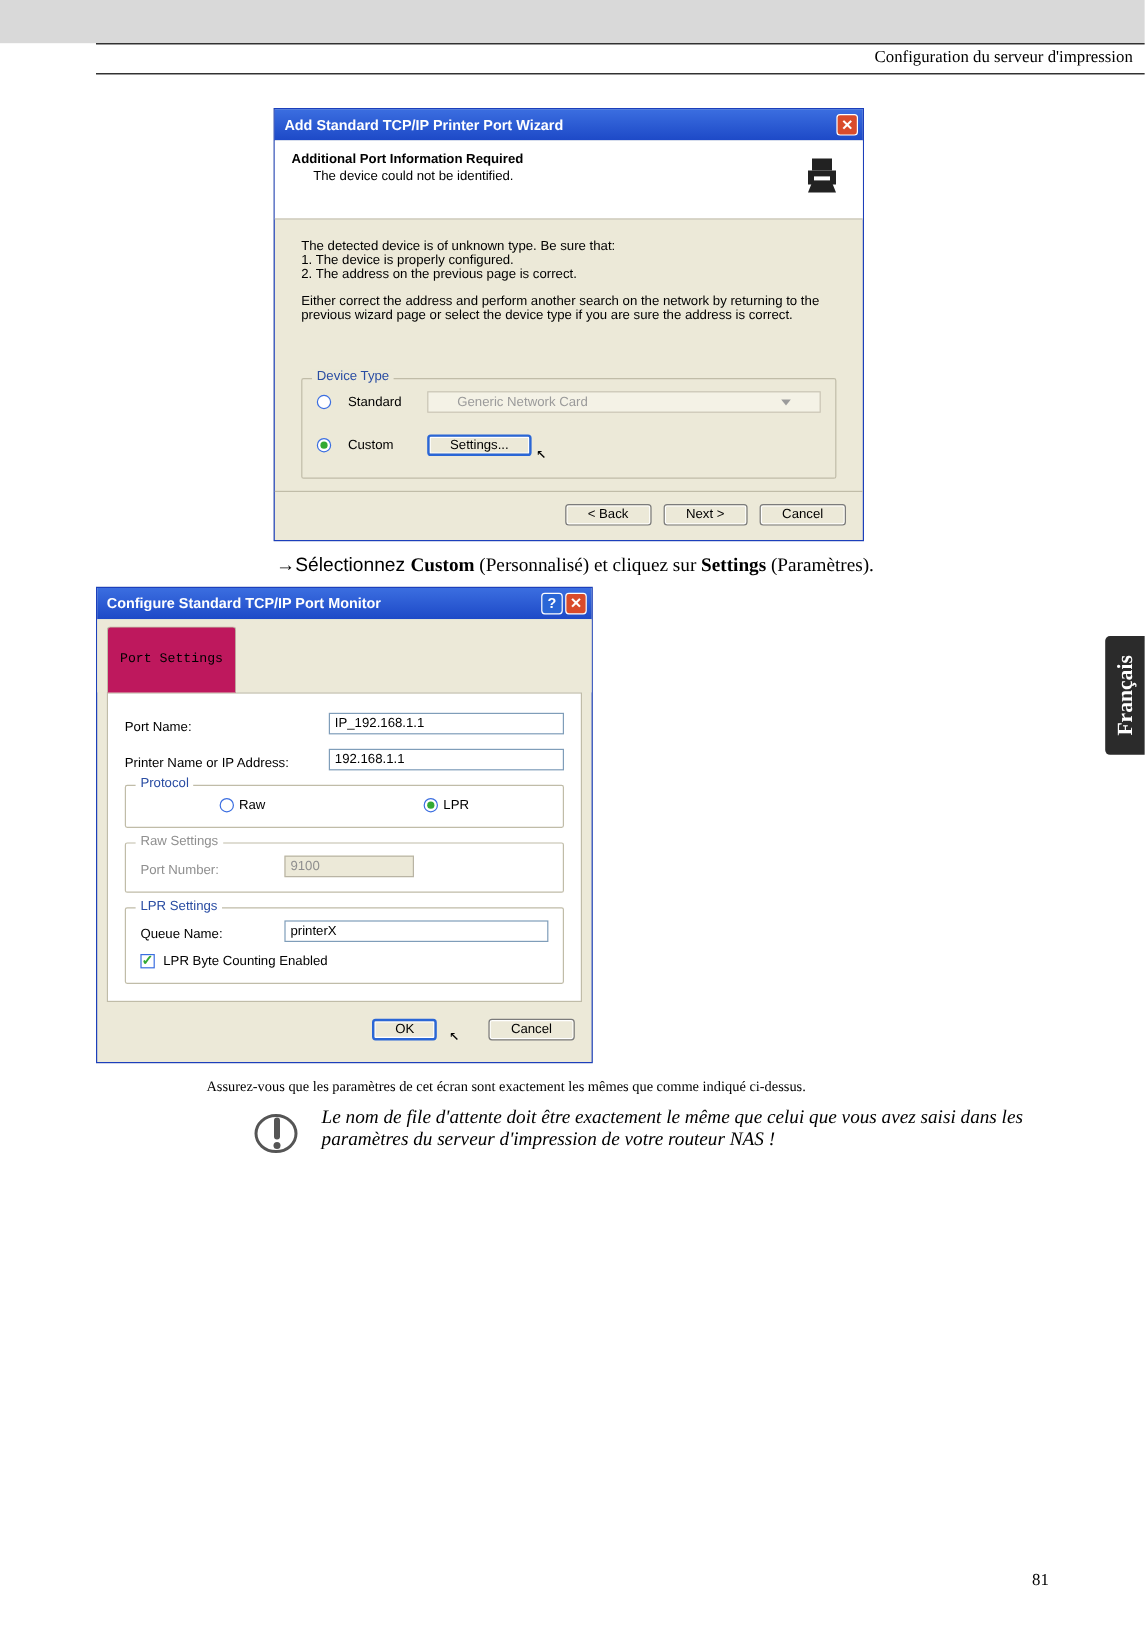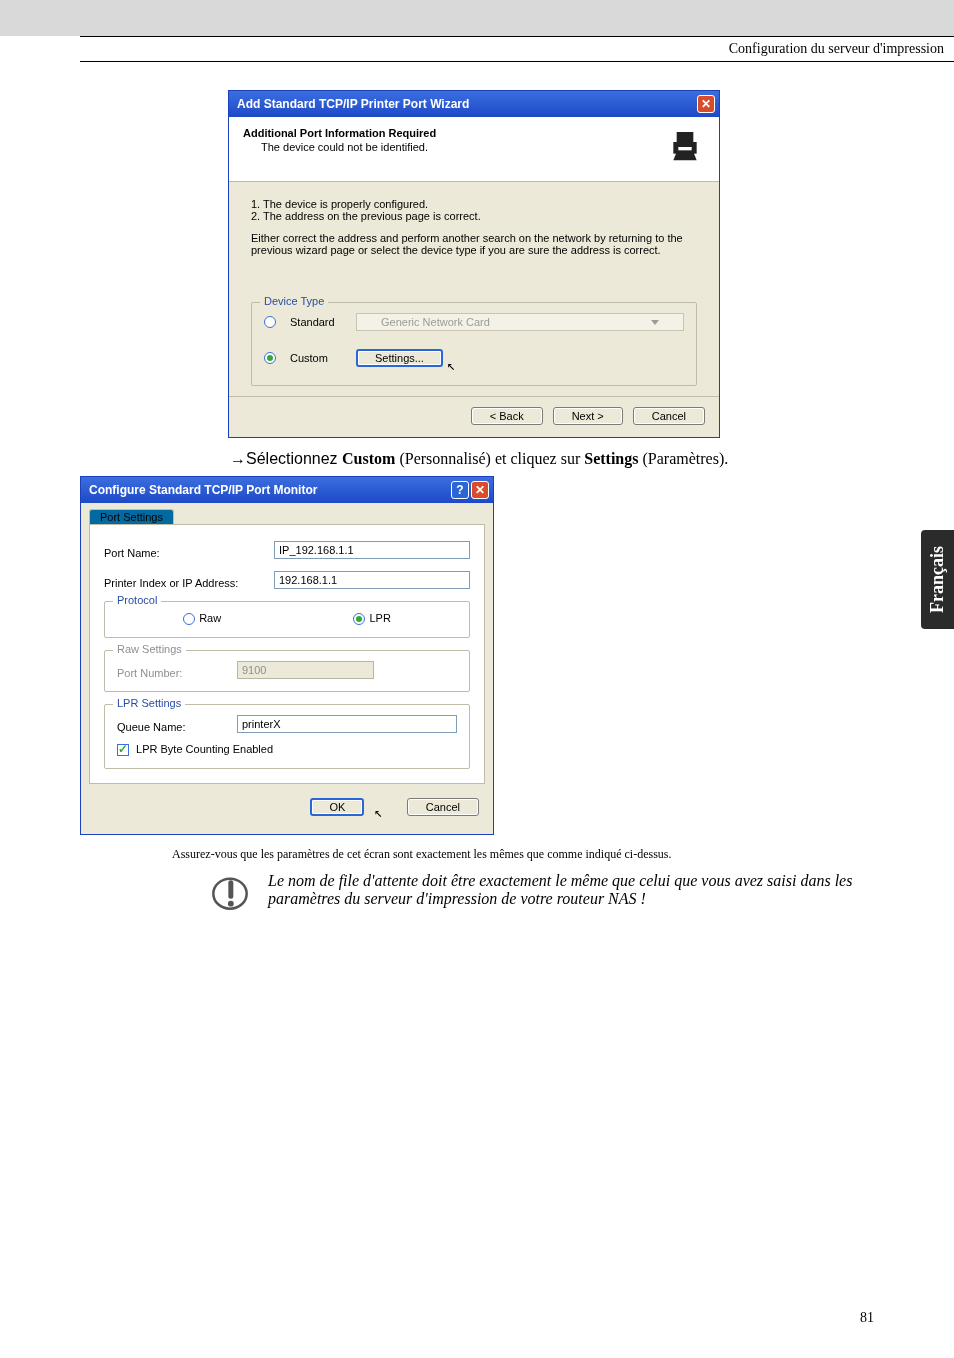--- a/index.html
+++ b/index.html
@@ -124,22 +124,22 @@
     display: flex; align-items: center; justify-content: space-between;
     padding: 2px 24px; flex: 1;
   }
   .dropdown .chev { width: 0; height: 0; border-left: 4px solid transparent; border-right: 4px solid transparent; border-top: 5px solid #9b9b9b; }
   .cursor { font-family: monospace; font-size: 14px; color: #000; }
 
   
   .dlg2 { width: 414px; margin-top: 8px; }
   .dlg2 .tab-strip { padding: 6px 8px 0 8px; background: #ece9d8; }
   .tab {
-    display: inline-block; background: #0369a1; border: 1px solid #c0bca8; border-bottom: none;
-    border-radius: 3px 3px 0 0; padding: 1px 10px;
+    display: inline-block; background: #be185d; border: 1px solid #c0bca8; border-bottom: none;
+    border-radius: 3px 3px 0 0; padding: 21px 10px; font-family: Liberation Mono, monospace;
   }
   .tab-body {
     background: #fff; border: 1px solid #c0bca8; margin: 0 8px 10px 8px;
     padding: 16px 14px 14px 14px;
   }
   .dlg2 .footer {
     padding: 0 14px 14px 0;
     display: flex; justify-content: flex-end; gap: 24px; align-items: center;
   }
   .row { display: flex; align-items: flex-end; margin-bottom: 12px; }
@@ -192,20 +192,21 @@
       <div class="printer-icon">
         <svg viewBox="0 0 48 48">
             <path d="M10 18h28v14H10z" fill="#222"></path>
             <path d="M14 6h20v12H14z" fill="#222"></path>
             <path d="M14 30h20l4 10H10z" fill="#222"></path>
             <rect x="16" y="24" width="16" height="4" fill="#fff"></rect>
           </svg>
       </div>
     </div>
     <div class="body">
+      <div>The detected device is of unknown type.  Be sure that:</div>
       <div>1. The device is properly configured.</div>
       <div>2.  The address on the previous page is correct.</div>
       <div style="margin-top:10px">Either correct the address and perform another search on the network by returning to the previous wizard page or select the device type if you are sure the address is correct.</div>
 
       <div class="groupbox" style="margin-top:46px;">
         <div class="legend">Device Type</div>
         <div style="display:flex; align-items:center; gap:10px; margin-bottom:12px;">
           <span class="radio"></span>
           <span style="width:56px">Standard</span>
           <div class="dropdown">
@@ -242,37 +243,37 @@
     </div>
     <div class="tab-strip">
       <div class="tab">Port Settings</div>
     </div>
     <div class="tab-body">
       <div class="row">
         <span class="lbl">Port Name:</span>
         <input class="txtinput" value="IP_192.168.1.1" style="">
       </div>
       <div class="row">
-        <span class="lbl">Printer Index or IP Address:</span>
+        <span class="lbl">Printer Name or IP Address:</span>
         <input class="txtinput" value="192.168.1.1" style="">
       </div>
 
       <div class="groupbox white-bg">
         <div class="legend">Protocol</div>
         <div style="display:flex; justify-content:space-around;">
           <span><span class="radio"></span><span>Raw</span></span>
           <span><span class="radio checked"></span><span>LPR</span></span>
         </div>
       </div>
 
       <div class="groupbox white-bg disabled">
         <div class="legend">Raw Settings</div>
         <div class="row" style="margin-bottom:0">
           <span class="lbl" style="width:120px">Port Number:</span>
-          <input class="txtinput disabled" style="width: 137px; flex: 0 0 auto;" value="9100">
+          <input class="txtinput disabled" style="width: 108px; flex: 0 0 auto;" value="9100">
         </div>
       </div>
 
       <div class="groupbox white-bg">
         <div class="legend">LPR Settings</div>
         <div class="row" style="margin-bottom:10px">
           <span class="lbl" style="width:120px">Queue Name:</span>
           <input class="txtinput" value="printerX" style="">
         </div>
         <div>

